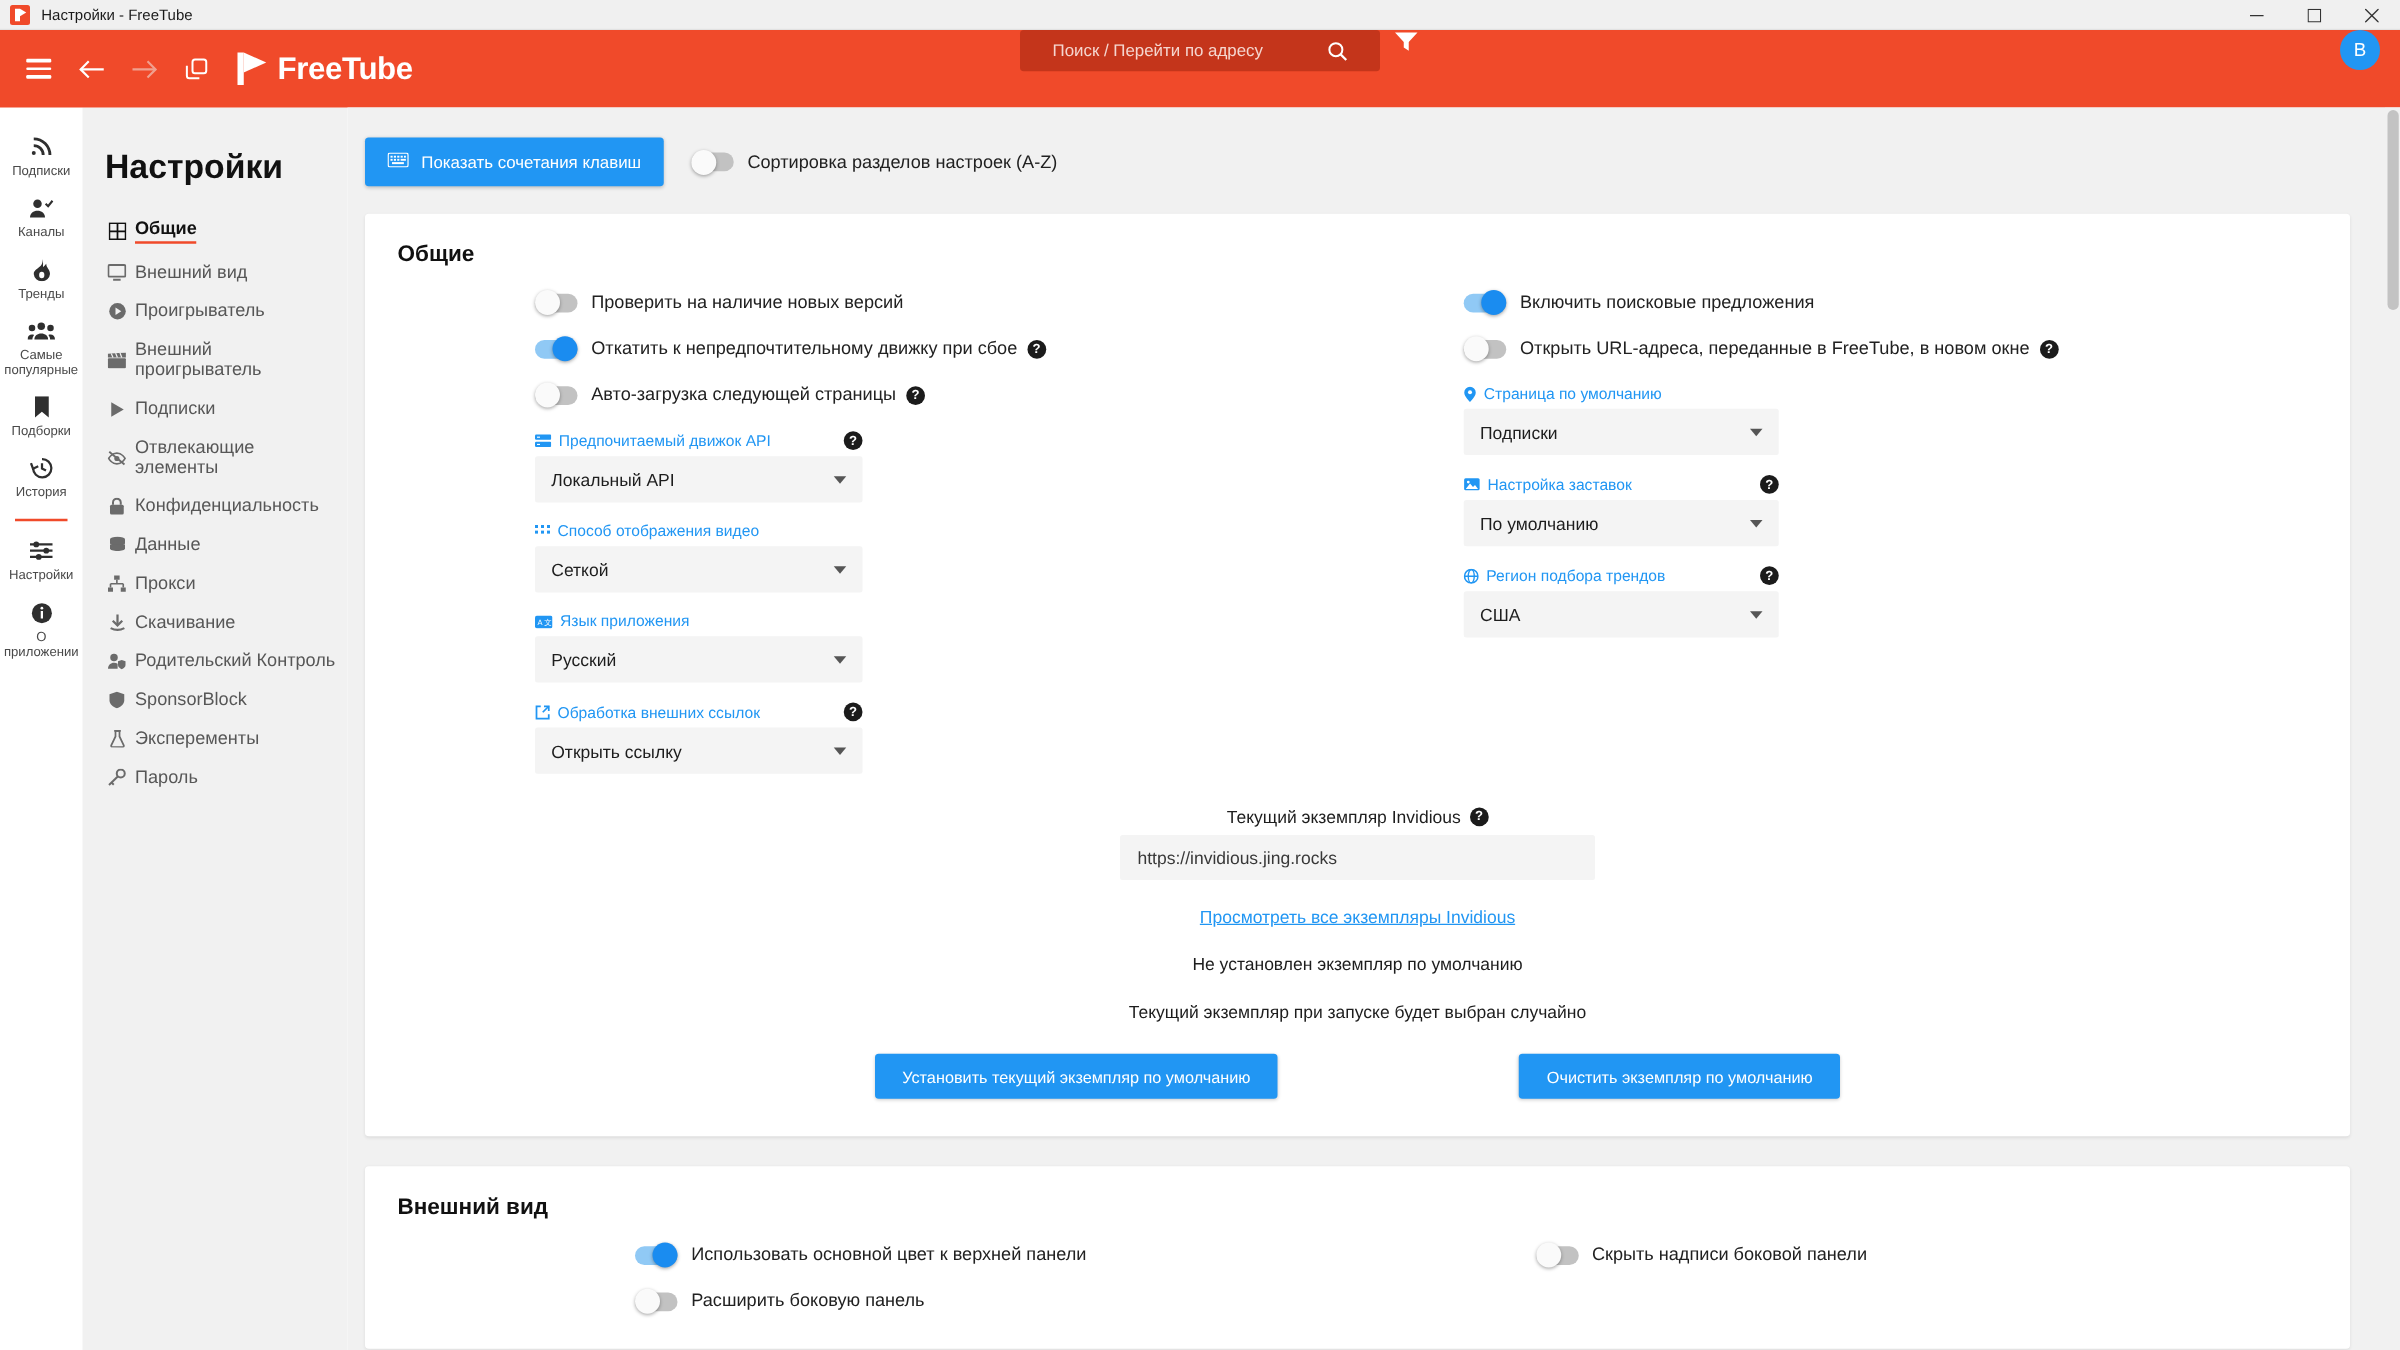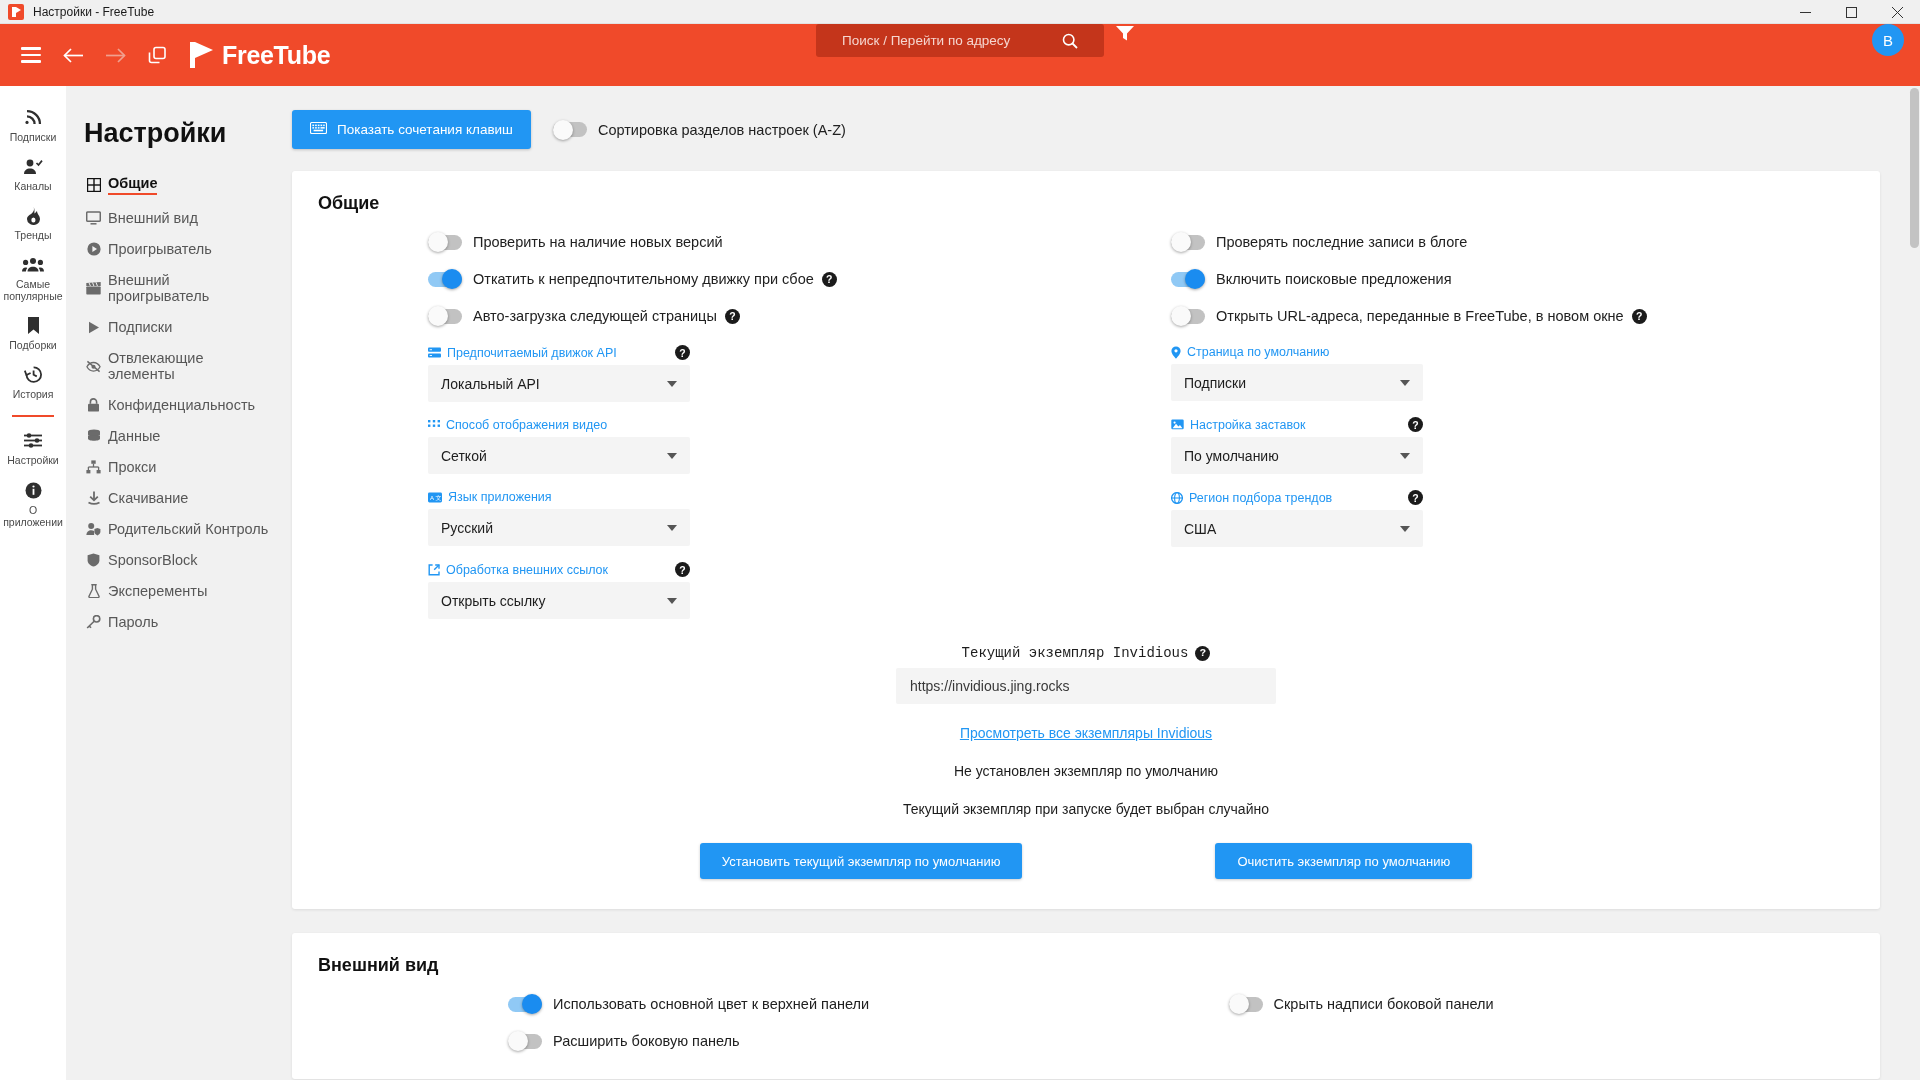--- a/index.html
+++ b/index.html
@@ -166,21 +166,21 @@
   .field-head .hint { margin-left: auto; }
   .select {
     background: #f4f4f4; border: none; border-radius: 2px;
     height: 37px; display: flex; align-items: center; justify-content: space-between;
     padding: 0 13px; font-size: 14px; color: #1d1d1d; cursor: pointer;
   }
   .caret { width: 0; height: 0; border-left: 5px solid transparent; border-right: 5px solid transparent;
     border-top: 6px solid #555; }
 
   .center-block { display: flex; flex-direction: column; align-items: center; margin-top: 10px; }
-  .inv-label { font-size: 14px; color: #1d1d1d; display: flex; align-items: center; gap: 7px; margin-bottom: 7px; font-family: Liberation Mono, monospace; }
+  .inv-label { font-size: 14px; color: #1d1d1d; display: flex; align-items: center; gap: 7px; margin-bottom: 7px; }
   .inv-input {
     width: 380px; height: 36px; background: #f4f4f4; border: none; outline: none;
     padding: 0 14px; font-size: 14px; color: #383838; border-radius: 2px;
     font-family: "Liberation Sans", sans-serif;
   }
   .inv-link { margin-top: 21px; font-size: 14px; color: #2196f3; text-decoration: underline; cursor: pointer; }
   .inv-note { margin-top: 22px; font-size: 14px; color: #1d1d1d; }
   .inv-buttons { display: flex; gap: 193px; margin-top: 26px; }
   .btn-blue {
     background: #2196f3; color: #fff; border: none; border-radius: 3px;
@@ -681,28 +681,20 @@
               </div>
               <div class="select">
                 <span>Открыть ссылку</span>
                 <span class="caret"></span>
               </div>
             </div>
           </div>
 
           <div class="col col-right">
 
-            <div class="sw-row">
-              <div class="tgl">
-                <span class="tgl-track">
-                    <span class="tgl-knob"></span>
-                  </span>
-                <span class="tgl-label">Проверять последние записи в блоге</span>
-              </div>
-            </div>
 
             <div class="sw-row">
               <div class="tgl on">
                 <span class="tgl-track">
                     <span class="tgl-knob"></span>
                   </span>
                 <span class="tgl-label">Включить поисковые предложения</span>
               </div>
             </div>
 

